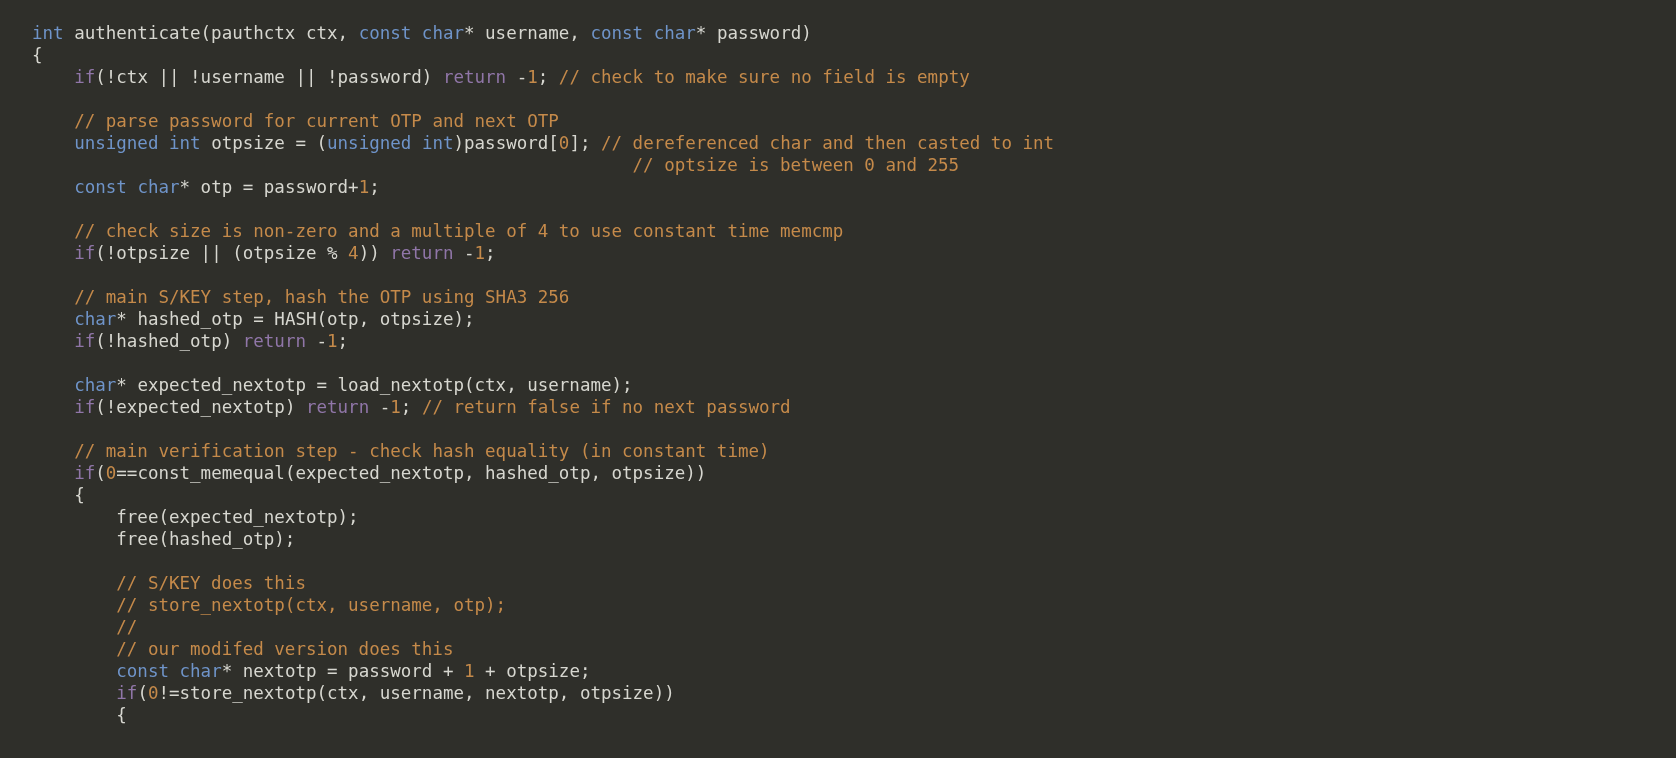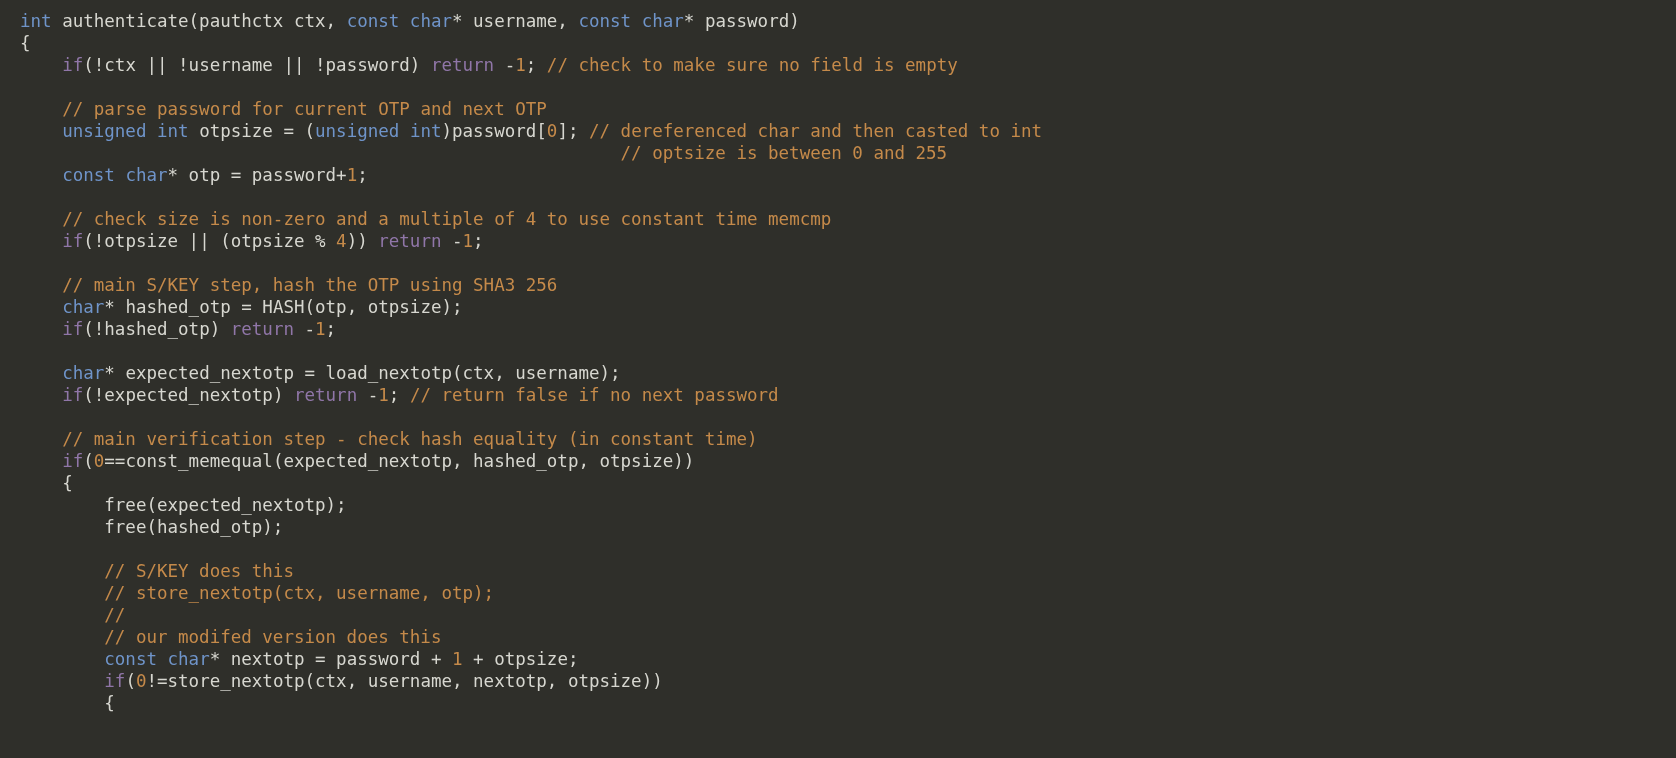--- a/index.html
+++ b/index.html
@@ -8,21 +8,21 @@
     background: #2f2f2a;
     width: 1676px;
     height: 758px;
     overflow: hidden;
     font-family: "Consolas", "Menlo", "DejaVu Sans Mono", monospace;
     font-size: 17.5px;
     line-height: 22px;
     color: #d7d7d0;
   }
   pre.code {
-    margin: 4px;
+    margin: 16px;
     padding: 6px 16px;
     white-space: pre;
   }
   .tok-type    { color: #6f94c9; }   
   .tok-kw      { color: #9076a8; }   
   .tok-ident   { color: #d7d7d0; }
   .tok-punc    { color: #d7d7d0; }
   .tok-num     { color: #c58a4a; }
   .tok-comment { color: #c58a4a; }
 </style>

